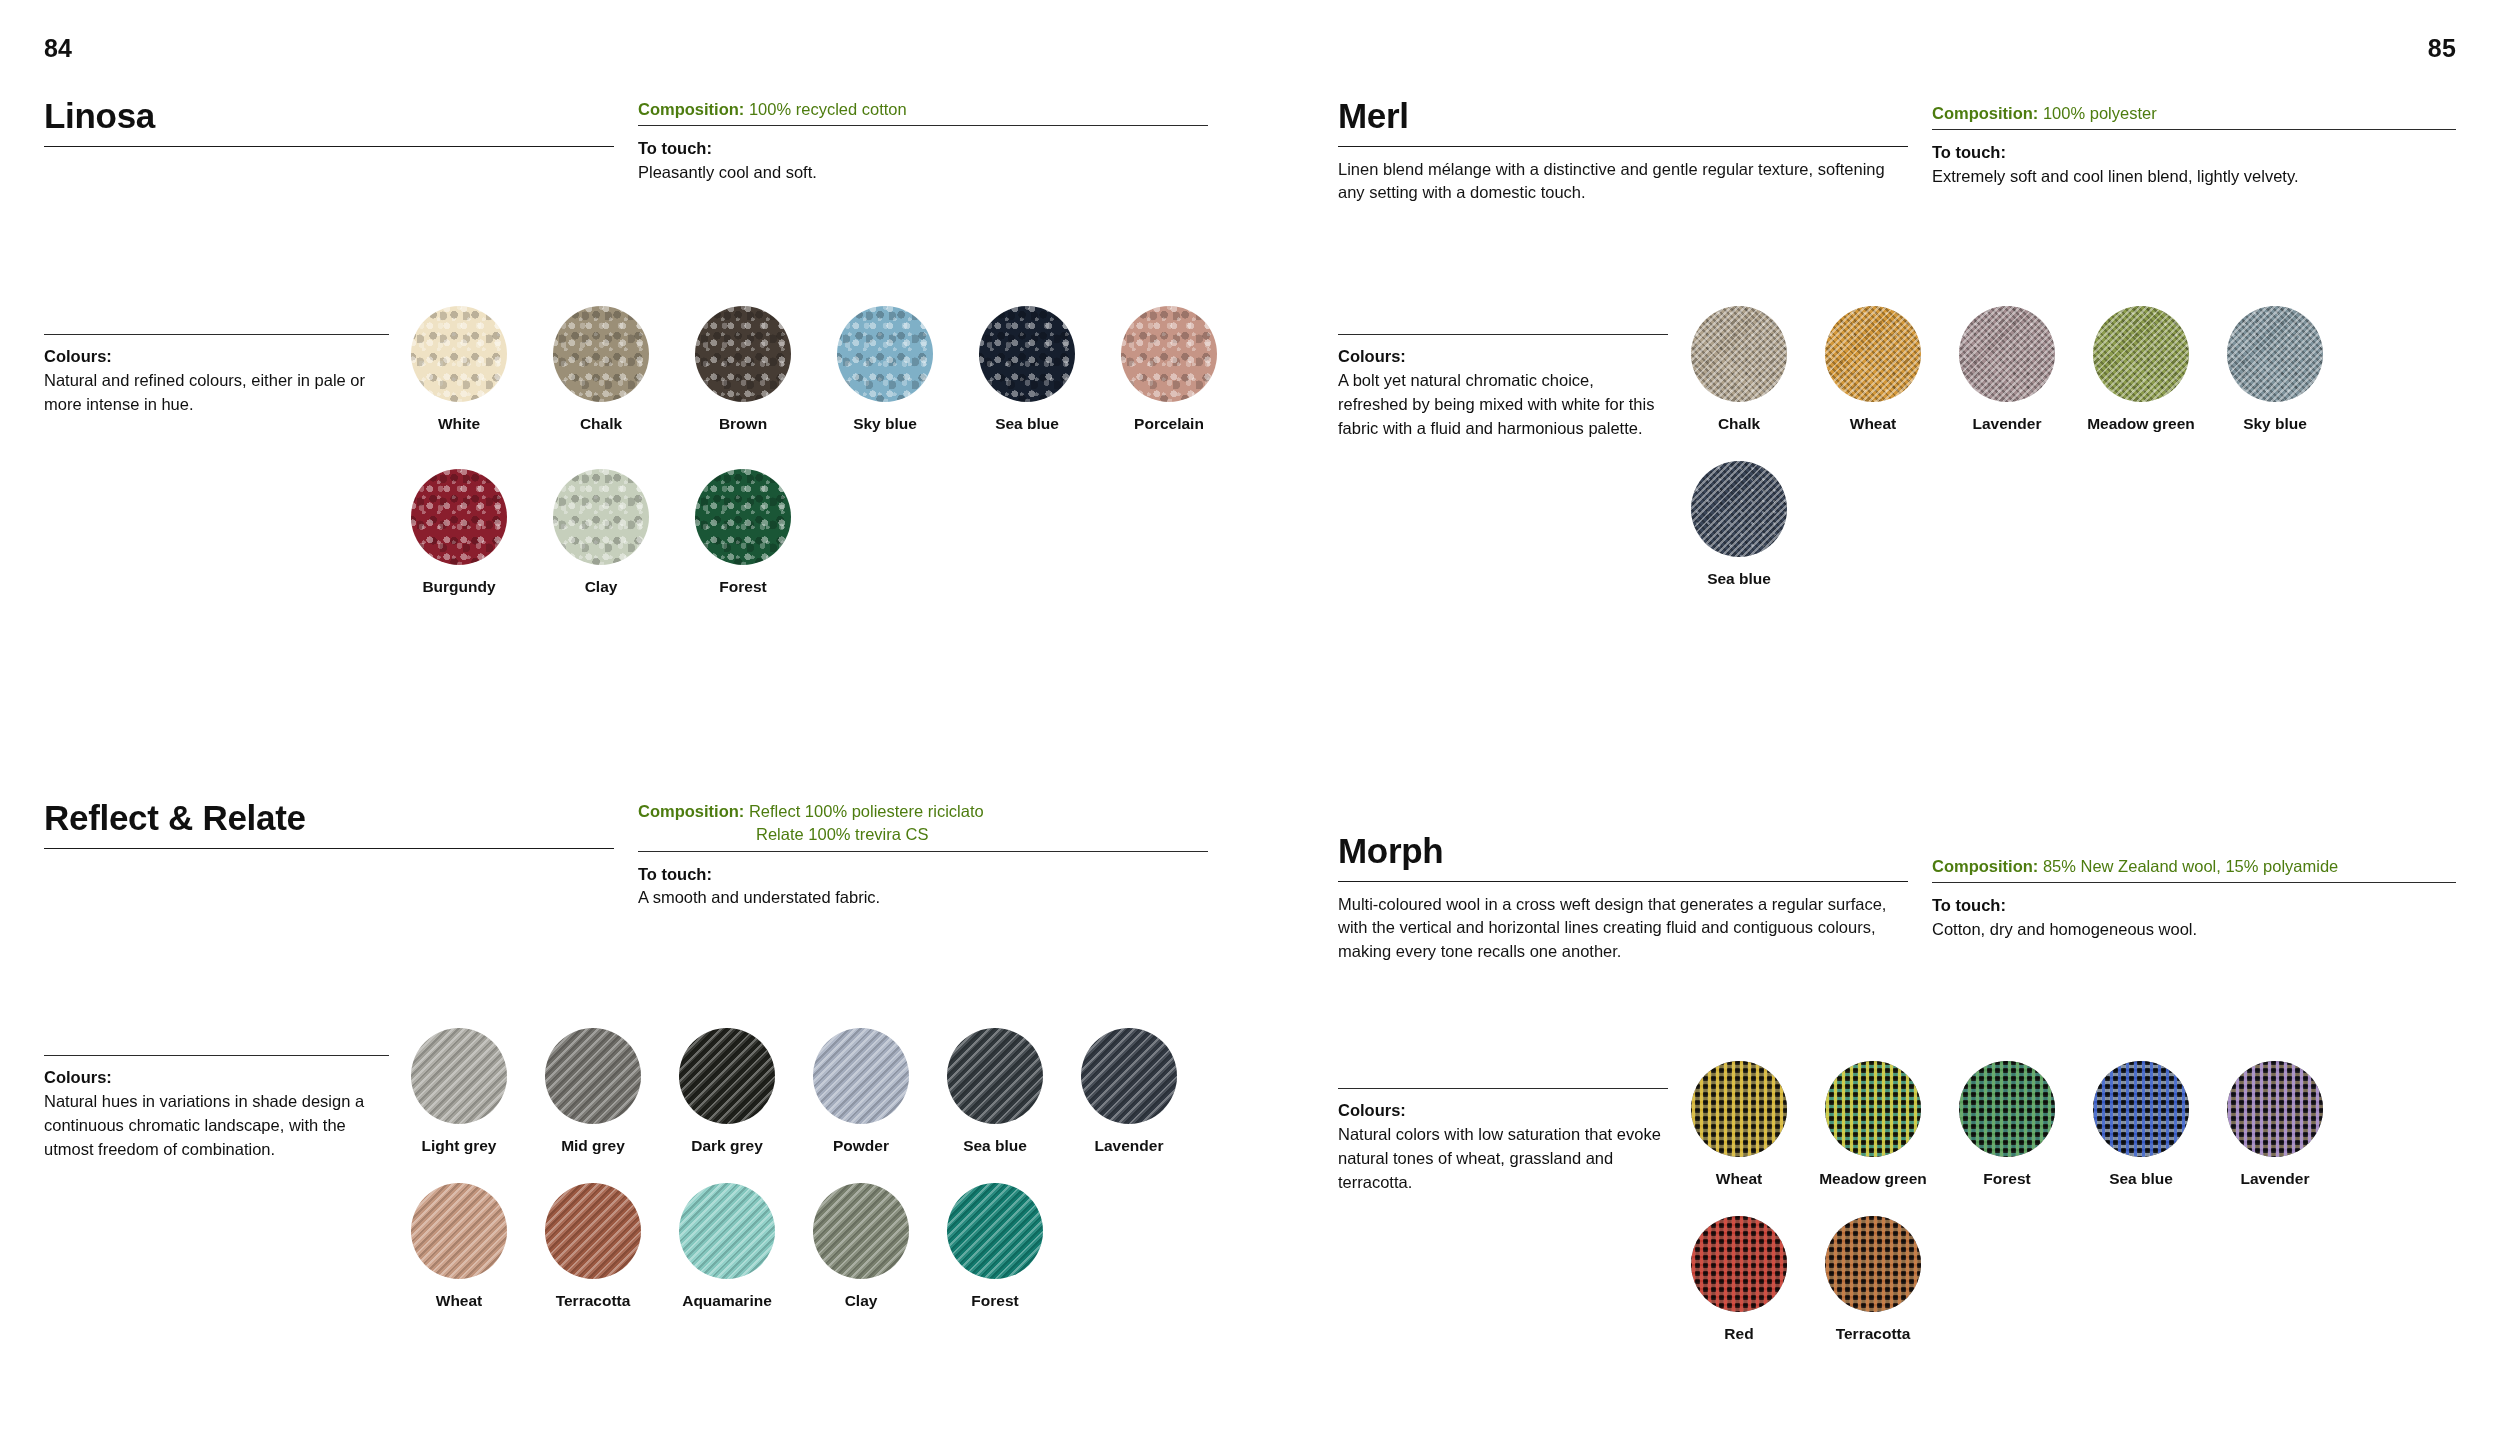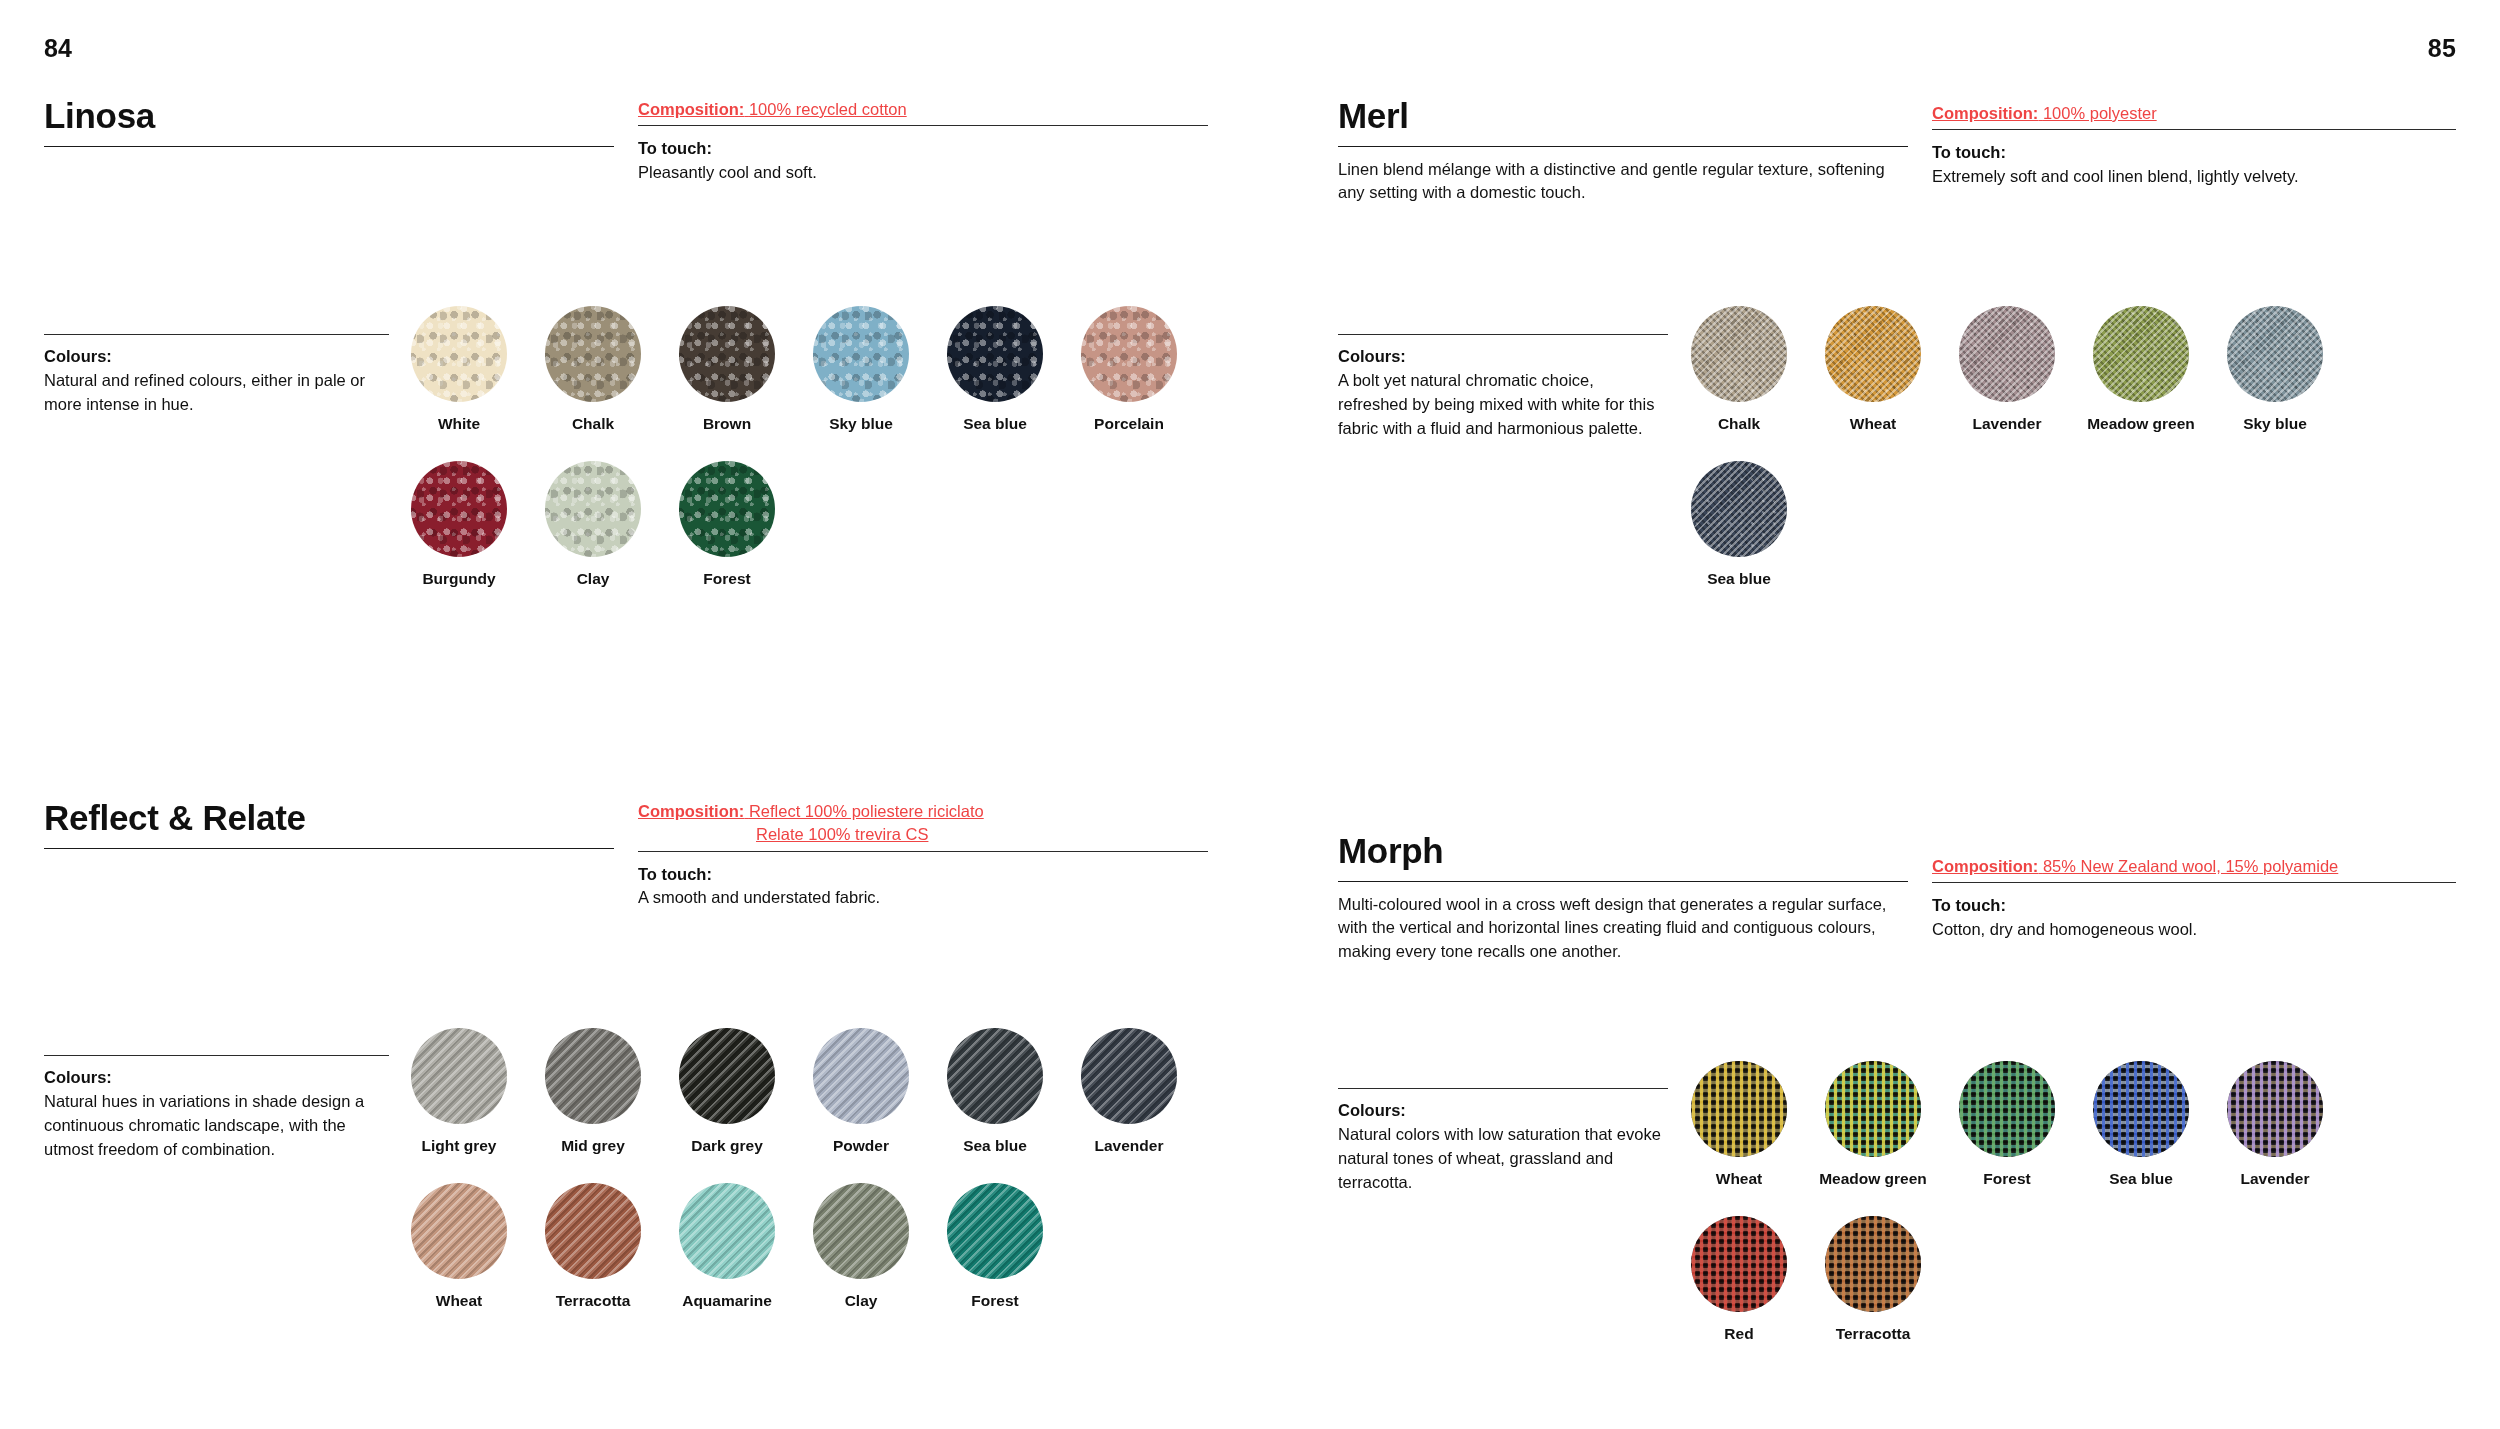--- a/index.html
+++ b/index.html
@@ -38,21 +38,21 @@
   .col-left{position:absolute;left:0;top:0;width:570px;}
   .col-right{position:absolute;left:594px;top:0;width:570px;}
   #panel-merl .col-right, #panel-morph .col-right{left:594px;width:524px;}
 
   .rule{height:0;border-top:1.6px solid #1a1a1a;width:100%;}
   .rule.thin{border-top:1.3px solid #2b2b2b;}
 
   .desc{
     font-size:16.5px;line-height:1.42;margin:0;padding-top:11px;color:#141414;
   }
-  .spec-line{font-size:16.5px;line-height:1.42;margin:0;color:#ef4444;text-decoration:underline;}
+  .spec-line{font-size:16.5px;line-height:1.42;margin:0;color:#4d7c0f;}
   .spec-line b{font-weight:bold;}
   .spec-line .indent{display:inline-block;width:118px;}
   .touch-block{padding-top:11px;}
   .touch-block .lbl{font-weight:bold;font-size:16.5px;line-height:1.42;}
   .touch-block .val{font-size:16.5px;line-height:1.42;}
 
   
   .colours-block{position:absolute;width:345px;}
   .colours-block .rule{width:345px;}
   .colours-lbl{font-weight:bold;font-size:16.5px;line-height:1.45;padding-top:10px;}
@@ -157,21 +157,21 @@
         </div>
       </div>
     </div>
 
     <div class="colours-block" style="left:0px;top:236px;">
       <div class="rule thin"></div>
       <div class="colours-lbl">Colours:</div>
       <div class="colours-txt">Natural and refined colours, either in pale or more intense in hue.</div>
     </div>
 
-    <div class="swatch-grid" id="grid-linosa" style="left:348px;top:208px;width:860px;">
+    <div class="swatch-grid" id="grid-linosa" style="left:348px;top:208px;width:860px;gap:8px;">
         <div class="swatch">
           <div class="disc" style="background-color: rgb(239, 226, 196);">
             <div class="tex tex-boucle"></div>
           </div>
           <div class="name">White</div>
         </div>
         <div class="swatch">
           <div class="disc" style="background-color: rgb(155, 143, 119);">
             <div class="tex tex-boucle"></div>
           </div>

